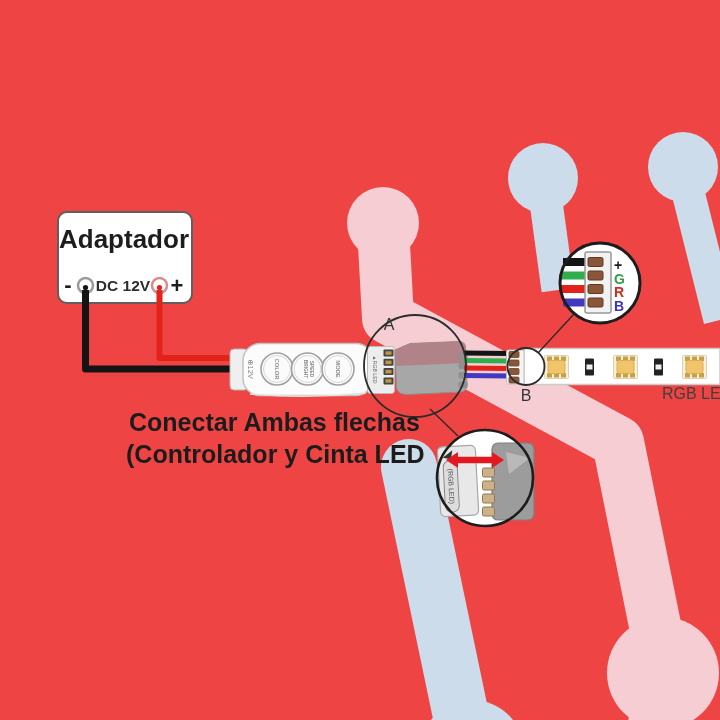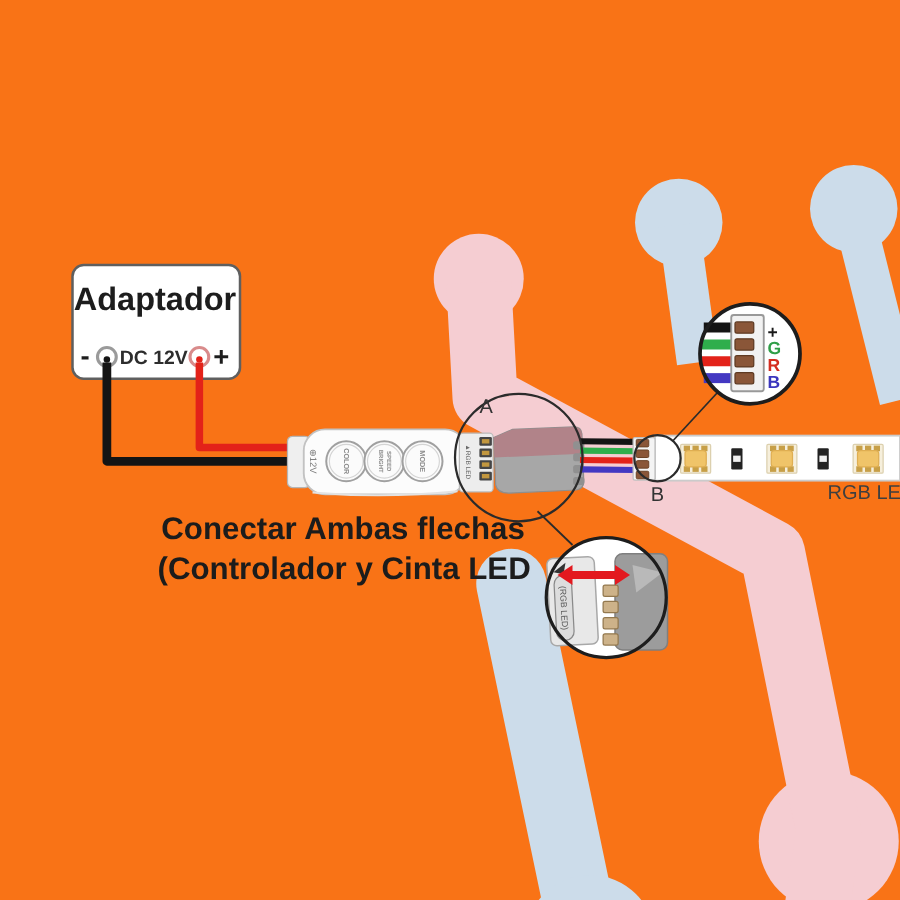--- a/index.html
+++ b/index.html
@@ -1,16 +1,16 @@
 <!DOCTYPE html>
 <html><head>
 <meta charset="utf-8">
 <style>
   html,body{margin:0;padding:0;background:#ffffff;}
-  .stage{width:720px;height:720px;position:relative;overflow:hidden;background:#f97316;}
+  .stage{width:720px;height:720px;position:relative;overflow:hidden;background:#ef4444;}
   svg{display:block;}
   text{font-family:"Liberation Sans","DejaVu Sans",sans-serif;}
 </style>
 </head>
 <body>
 
 <div class="stage">
 <svg width="720" height="720" viewBox="0 0 720 720" xmlns="http://www.w3.org/2000/svg">
 
   <g>

